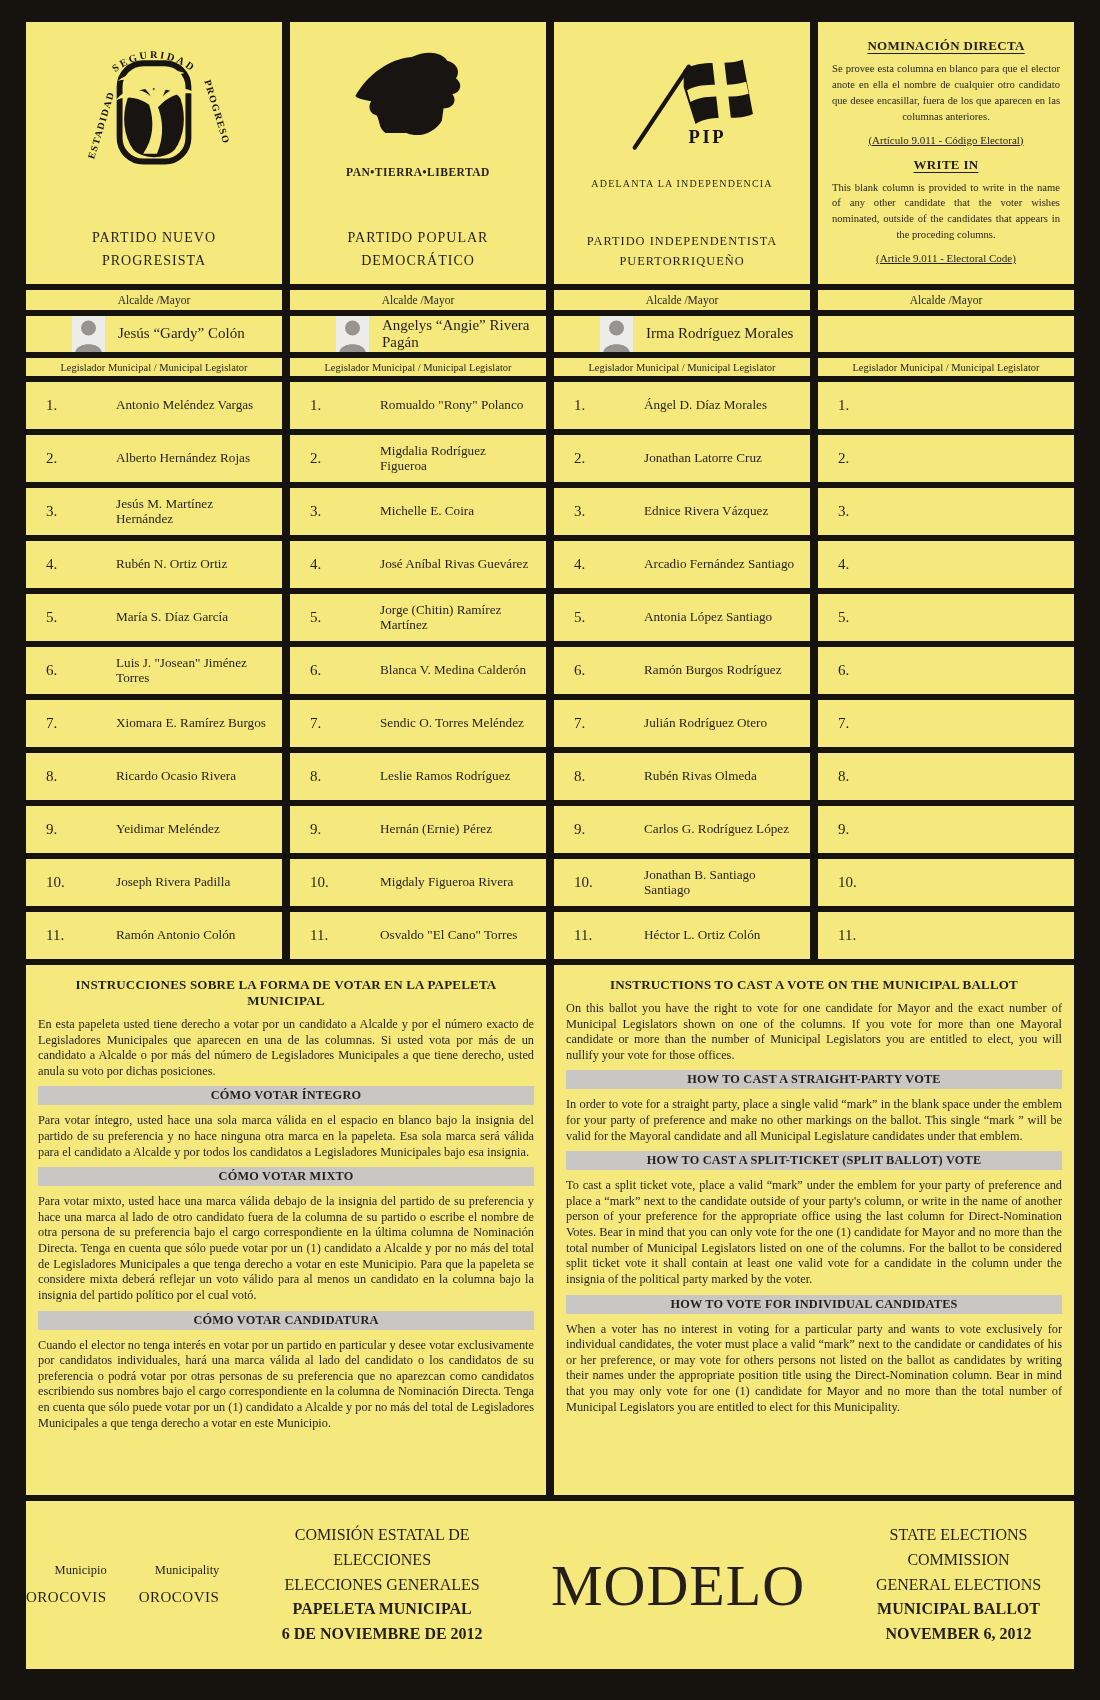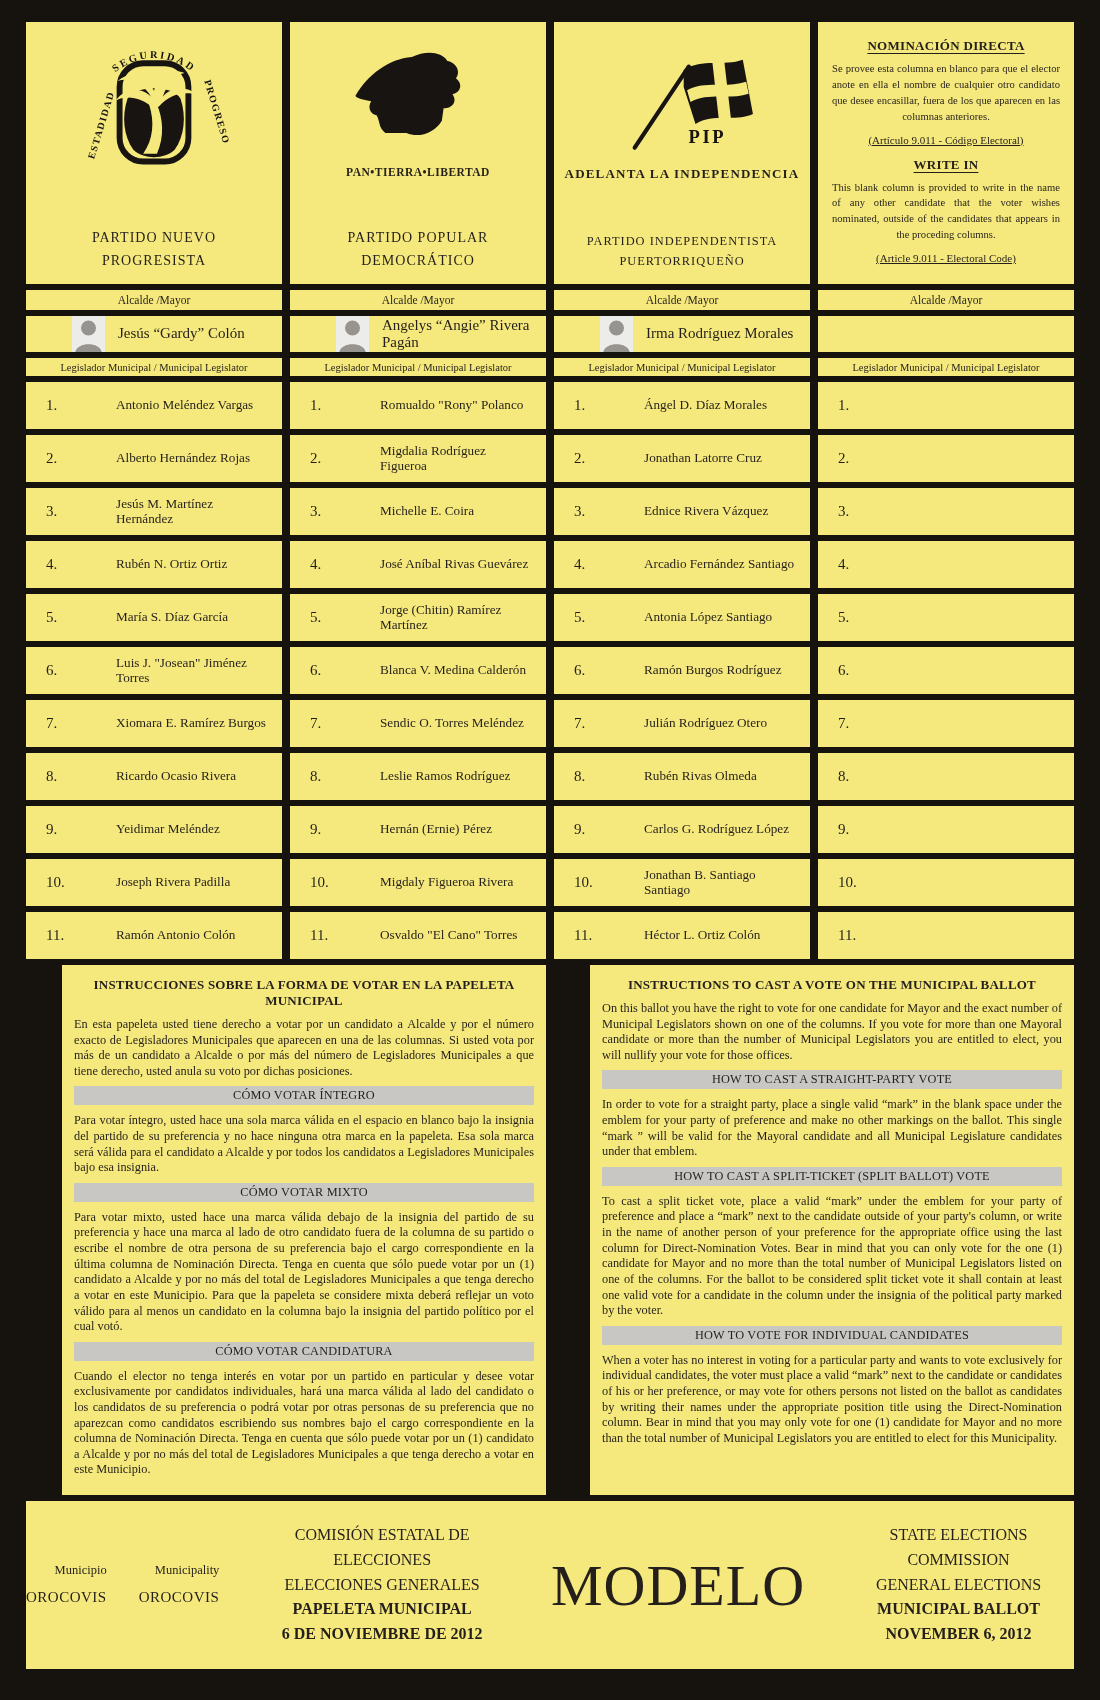--- a/index.html
+++ b/index.html
@@ -8,44 +8,44 @@
         font-family:"Liberation Serif","DejaVu Serif",serif;color:#241F1A;}
   .ballot{display:grid;grid-template-columns:repeat(4,1fr);
           grid-template-rows:262px 20px 36px 18px repeat(11,47px) 530px 168px;
           column-gap:8px;row-gap:6px;width:100%;height:100%;}
   .cell{background:#F5E97D;overflow:hidden;}
   
   .phead{position:relative;display:flex;flex-direction:column;align-items:center;}
   .pname{position:absolute;bottom:12px;left:0;right:0;text-align:center;
          font-size:14px;letter-spacing:1px;line-height:1.6;}
   .slogan{font-weight:bold;font-size:11.5px;letter-spacing:.5px;margin-top:4px;}
-  .slogan-sm{font-weight:bold;font-size:13px;letter-spacing:1.2px;margin-top:0;}
+  .slogan-sm{font-weight:normal;font-size:10px;letter-spacing:1.2px;margin-top:12px;}
   .logo{display:block;}
   
   .strip{display:flex;align-items:center;justify-content:center;font-weight:normal;font-size:11.5px;text-align:right;}
   .strip-sm{font-size:10.5px;}
   
   .mayor{display:flex;align-items:center;gap:13px;padding-left:46px;}
   .mname{font-size:15px;line-height:1.15;padding-right:6px;}
   .photo{width:33px;height:40px;flex:0 0 auto;}
   
   .leg{display:flex;align-items:center;}
   .num{flex:0 0 56px;padding-left:20px;font-size:15px;}
   .lname{flex:1;padding:0 14px 0 34px;font-size:13.2px;line-height:1.13;}
   
   .nomwrap{padding:16px 14px 0;text-align:center;width:100%;}
   .nom-title{font-weight:bold;font-size:13px;text-decoration:underline;text-underline-offset:3px;
              letter-spacing:.3px;margin-bottom:7px;}
   .nom-body{font-size:10.6px;line-height:1.5;text-align:justify;text-align-last:center;margin-bottom:9px;}
   .nom-cite{font-size:11px;margin-bottom:11px;text-decoration:underline;}
   
-  .instr{grid-column:span 2;padding:10px 12px;margin-left:36px;}
+  .instr{grid-column:span 2;padding:10px 12px;}
   .ititle{text-align:center;font-weight:bold;font-size:13px;margin:2px 0 8px;letter-spacing:.2px;}
   .ibody{font-size:12.3px;line-height:1.27;text-align:justify;margin-bottom:7px;}
-  .ibar{background:#C8C7C3;text-align:center;font-weight:normal;font-size:12.3px;
+  .ibar{background:#C8C7C3;text-align:center;font-weight:bold;font-size:12.3px;
         padding:2px 0;margin:6px 0 8px;letter-spacing:.2px;}
   
   .footer{grid-column:1/-1;display:flex;align-items:center;justify-content:center;gap:32px;}
   .fmuni{text-align:right;font-size:12.5px;line-height:1.9;}
   .fmuni-val{font-size:15px;letter-spacing:.5px;}
   .fblock{text-align:center;font-size:16px;line-height:1.55;}
   .fbold{font-weight:bold;}
   .modelo{font-size:58px;letter-spacing:1px;margin:0 6px;}
   svg text{font-family:"Liberation Serif","DejaVu Serif",serif;}
 </style>

